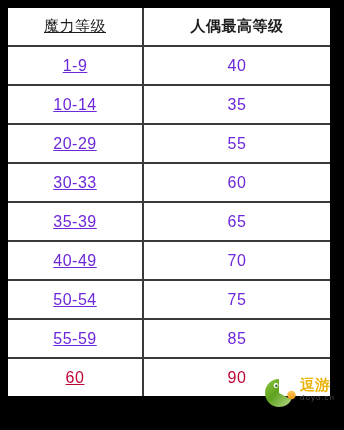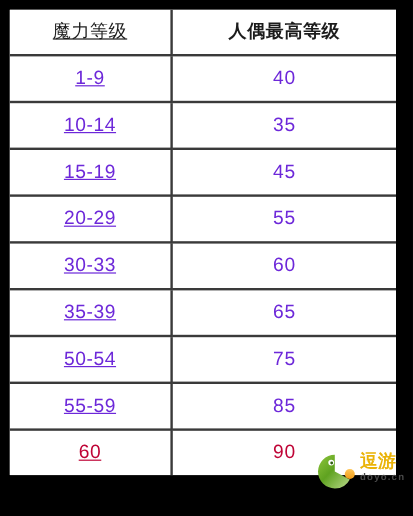--- a/index.html
+++ b/index.html
@@ -118,21 +118,21 @@
     font-size: 15px;
     font-weight: bold;
     color: #eab308;
     letter-spacing: 0px;
     line-height: 17px;
     text-shadow: 0 0 1px rgba(255,255,255,0.9);
   }
   .wm-url {
     font-family: "Liberation Sans", "DejaVu Sans", sans-serif;
     font-size: 8px;
-    font-weight: bold;
+    font-weight: normal;
     color: #4a4a4a;
     letter-spacing: 1px;
     line-height: 10px;
   }
 </style>
 </head>
 <body>
 
 <div id="page-root">
 
@@ -151,34 +151,34 @@
       <tbody id="table-body">
           <tr>
             <td class="col-a">1-9</td>
             <td class="col-b">40</td>
           </tr>
           <tr>
             <td class="col-a">10-14</td>
             <td class="col-b">35</td>
           </tr>
           <tr>
-            <td class="col-a">15-19</td>
-            <td class="col-b">45</td>
-          </tr>
-          <tr>
             <td class="col-a">20-29</td>
             <td class="col-b">55</td>
           </tr>
           <tr>
             <td class="col-a">30-33</td>
             <td class="col-b">60</td>
           </tr>
           <tr>
             <td class="col-a">35-39</td>
             <td class="col-b">65</td>
+          </tr>
+          <tr>
+            <td class="col-a">40-49</td>
+            <td class="col-b">70</td>
           </tr>
           <tr>
             <td class="col-a">50-54</td>
             <td class="col-b">75</td>
           </tr>
           <tr>
             <td class="col-a">55-59</td>
             <td class="col-b">85</td>
           </tr>
           <tr class="highlight-row">

